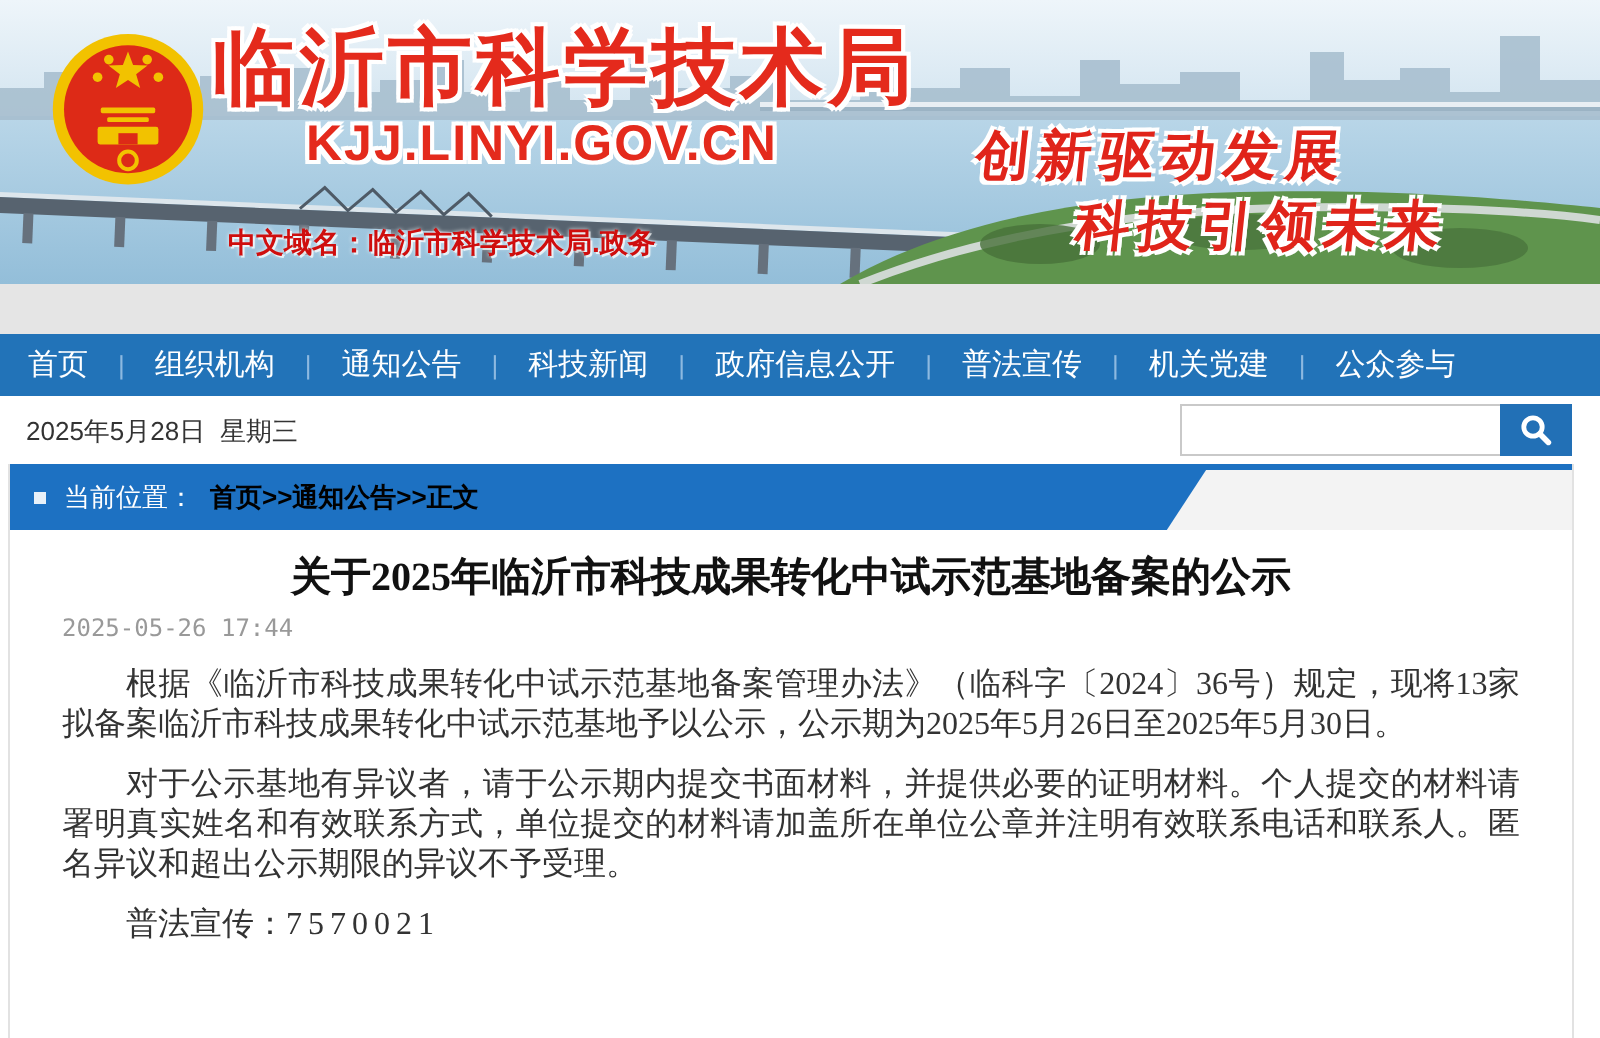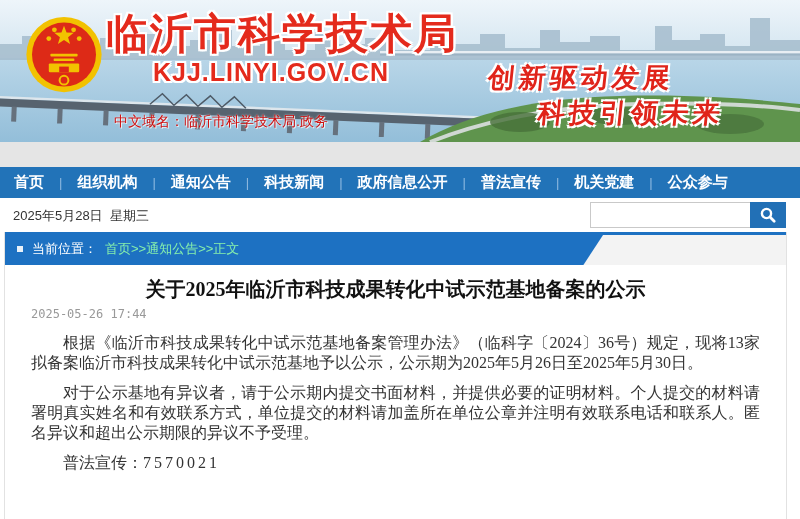--- a/index.html
+++ b/index.html
@@ -15,34 +15,34 @@
     position:absolute;left:106px;top:6px;font-family:"Liberation Serif",serif;
     font-size:42px;font-weight:bold;letter-spacing:2px;color:#e42a1c;white-space:nowrap;
     text-shadow:-2px -2px 0 #fff,2px -2px 0 #fff,-2px 2px 0 #fff,2px 2px 0 #fff,-2px 0 0 #fff,2px 0 0 #fff,0 -2px 0 #fff,0 2px 0 #fff;
   }
   .site-url{
     position:absolute;left:153px;top:58px;font-size:25px;font-weight:bold;letter-spacing:1px;
     color:#e42a1c;white-space:nowrap;
     text-shadow:-2px -2px 0 #fff,2px -2px 0 #fff,-2px 2px 0 #fff,2px 2px 0 #fff,-2px 0 0 #fff,2px 0 0 #fff,0 -2px 0 #fff,0 2px 0 #fff;
   }
   .domain-label{
-    position:absolute;left:114px;top:113px;font-size:14px;font-weight:normal;color:#cf0e0e;
+    position:absolute;left:114px;top:113px;font-size:14px;font-weight:bold;color:#cf0e0e;
     white-space:nowrap;text-shadow:0 0 2px rgba(255,255,255,.9),1px 1px 0 rgba(255,255,255,.7);
   }
   .slogan{
     position:absolute;font-family:"Liberation Serif",serif;font-size:27px;font-weight:bold;
     color:#e0241a;white-space:nowrap;transform:skewX(-6deg);
     text-shadow:-2px -2px 0 #fff,2px -2px 0 #fff,-2px 2px 0 #fff,2px 2px 0 #fff;
     letter-spacing:4px;
   }
   .slogan1{left:488px;top:60px;}
   .slogan2{left:538px;top:95px;}
   
   .nav{width:800px;height:31px;background:#2273b8;display:flex;align-items:center;padding-left:14px;box-sizing:border-box;}
-  .nav a{color:#ffffff;font-size:15px;font-weight:bold;text-decoration:none;white-space:nowrap;}
+  .nav a{color:#ffffff;font-size:15px;font-weight:normal;text-decoration:none;white-space:nowrap;}
   .nav .sep{color:#8db9e0;font-size:13px;margin:0 15px;font-weight:normal;}
   
   .datebar{position:relative;width:800px;height:34px;background:#ffffff;}
   .date-text{position:absolute;left:13px;top:9px;font-size:13px;color:#333;text-align:right;}
   .weekday-text{position:absolute;left:110px;top:9px;font-size:13px;color:#333;}
   .searchbox{position:absolute;right:14px;top:4px;height:26px;display:flex;}
   .searchbox input{
     width:160px;height:24px;border:1px solid #c9c9c9;border-right:none;outline:none;
     padding:0 6px;font-size:13px;box-sizing:border-box;height:26px;
   }
@@ -58,21 +58,21 @@
   
   .crumb-band{position:relative;width:100%;height:33px;background:#f3f3f3;}
   .crumb-topline{position:absolute;left:0;top:0;width:100%;height:3px;background:#1d71c2;}
   .crumb-tab{
     position:absolute;left:0;top:0;width:600px;height:33px;background:#1d71c2;
     clip-path:polygon(0 0,100% 0,96.4% 100%,0 100%);
     display:flex;align-items:center;color:#fff;font-size:13px;
   }
   .crumb-bullet{width:6px;height:6px;background:#ffffff;opacity:.9;margin:0 9px 0 12px;}
   .crumb-label{margin-right:8px;}
-  .crumb-path{color:#86efac;text-decoration:none;}
+  .crumb-path{color:#000000;text-decoration:none;font-weight:bold;}
   
   .article{padding:12px 26px 0 26px;}
   .article-title{
     text-align:center;font-family:"Liberation Serif",serif;font-size:20px;line-height:24px;
     font-weight:bold;color:#111;margin:0;
   }
   .publish-time{text-align:left;font-size:12px;color:#999;margin-top:6px;font-family:"DejaVu Sans Mono",monospace;}
   .article p{
     font-family:"Liberation Serif",serif;font-size:16px;line-height:20px;color:#333;
     text-indent:2em;text-align:justify;margin:0;

